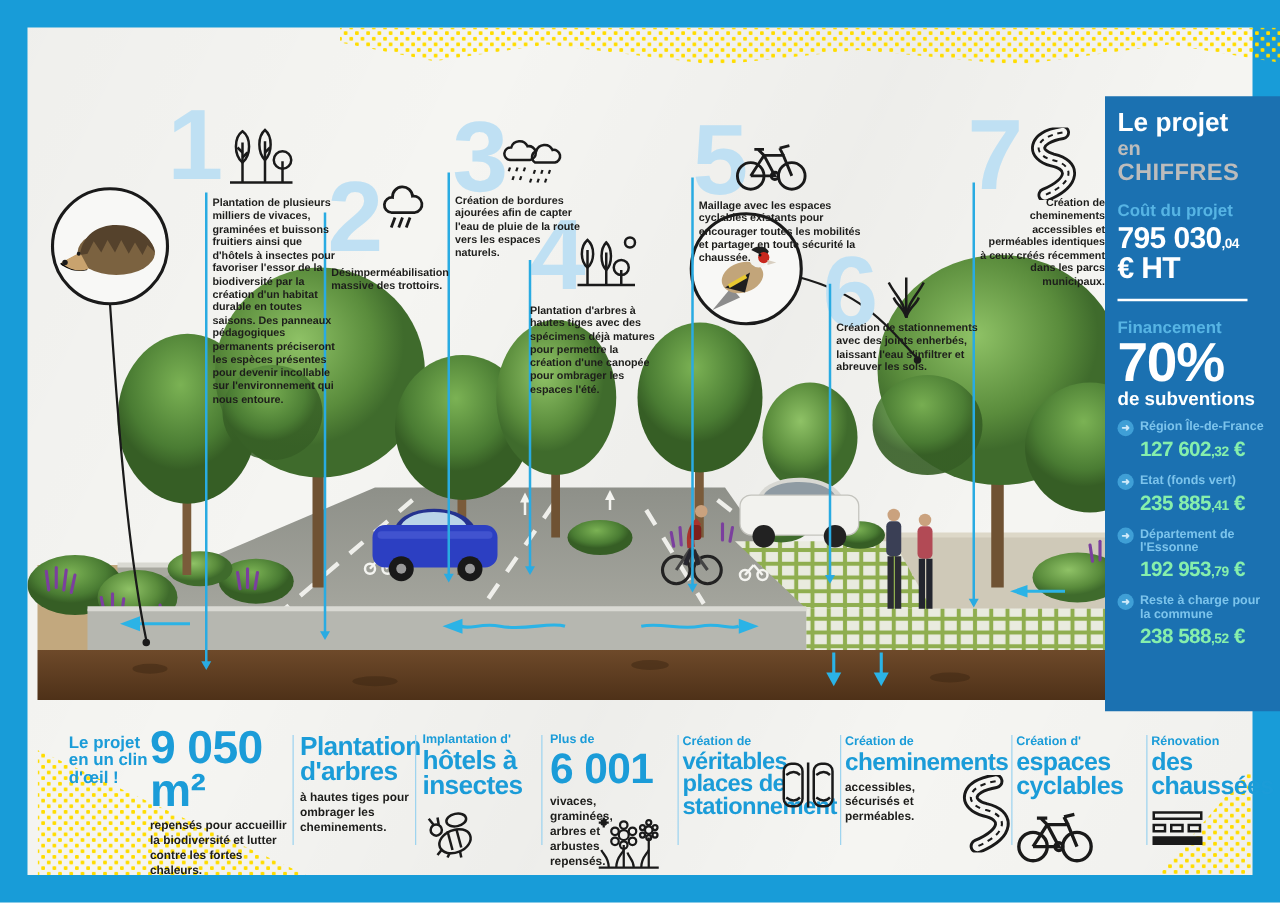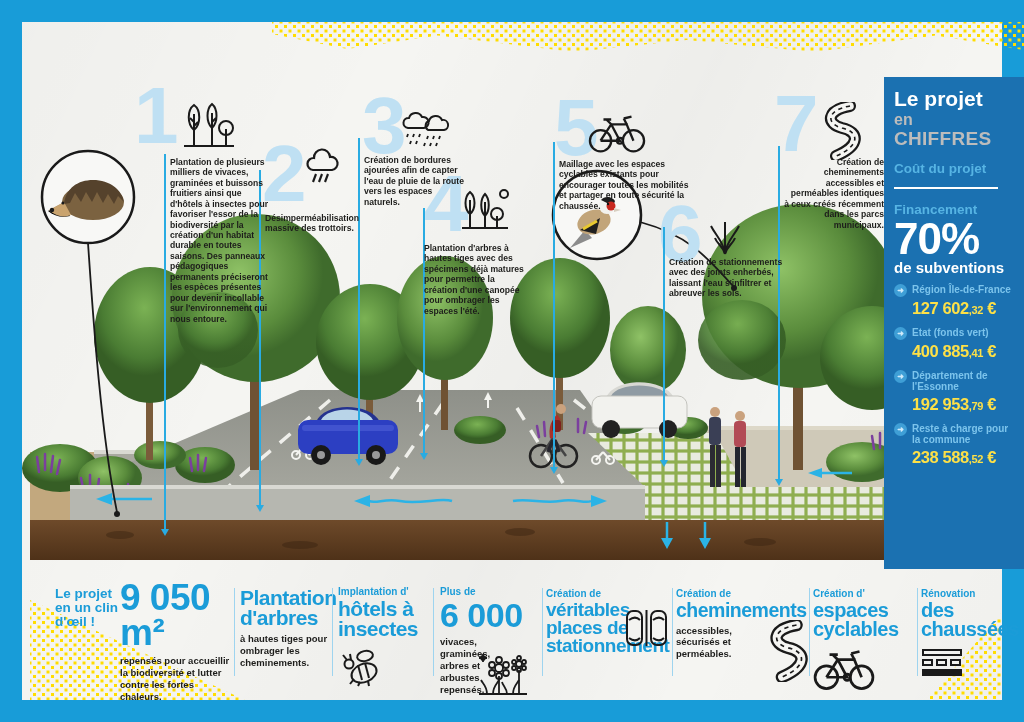--- a/index.html
+++ b/index.html
@@ -30,21 +30,21 @@
   .sb-t3{font-size:19px;font-weight:800;color:#bcbcbc;line-height:1;letter-spacing:.3px;}
   .sb-cost-label,.sb-fin-label{font-size:13.5px;font-weight:800;color:#56b4e4;margin-top:13px;}
   .sb-cost{font-size:24px;font-weight:800;line-height:1.02;margin-top:3px;letter-spacing:-0.5px;}
   .sb-cost small,.sb-amt small{font-size:11px;font-weight:800;}
   .sb-hr{height:2px;background:#fff;width:104px;margin:11px 0 0 0;}
   .sb-pct{font-size:44px;font-weight:800;line-height:.95;margin-top:1px;letter-spacing:-1px;}
   .sb-sub{font-size:15px;font-weight:800;line-height:1;}
   .sb-item{margin-top:9px;}
   .sb-lab{font-size:10px;font-weight:800;color:#7cc4ec;line-height:1.15;display:flex;gap:5px;align-items:flex-start;}
   .circ{flex:0 0 13px;width:13px;height:13px;border-radius:50%;background:#3f9fd6;color:#cfeafa;font-size:8px;line-height:13px;text-align:center;margin-top:0px;}
-  .sb-amt{font-size:16.5px;font-weight:800;color:#fde047;margin:2px 0 0 18px;letter-spacing:-0.4px;}
+  .sb-amt{font-size:16.5px;font-weight:800;color:#86efac;margin:2px 0 0 18px;letter-spacing:-0.4px;}
 
   
   .ft-sep{position:absolute;width:1px;background:#9ed4ef;z-index:3;}
   .ft-intro{position:absolute;left:33px;top:565px;width:70px;font-size:13.5px;line-height:1.05;font-weight:800;color:#1b9cd8;z-index:3;}
   .ft-pre{font-size:10px;font-weight:800;color:#1b9cd8;margin-bottom:2px;}
   .ft-big{font-weight:800;color:#1b9cd8;line-height:.95;letter-spacing:-0.5px;}
   .ft-sub{font-size:9.5px;font-weight:700;color:#1d1d1b;line-height:1.25;margin-top:5px;}
   .ft{position:absolute;z-index:3;}
   svg{display:block;}
 </style>
@@ -372,38 +372,39 @@
   <p class="ann-txt" style="left:402px;top:212px;width:100px;">Plantation d'arbres à hautes tiges avec des spécimens déjà matures pour permettre la création d'une canopée pour ombrager les espaces l'été.</p>
   <p class="ann-txt" style="left:537px;top:128px;width:136px;">Maillage avec les espaces cyclables existants pour encourager toutes les mobilités et partager en toute sécurité la chaussée.</p>
   <p class="ann-txt" style="left:647px;top:226px;width:118px;">Création de stationnements avec des joints enherbés, laissant l'eau s'infiltrer et abreuver les sols.</p>
   <p class="ann-txt" style="left:762px;top:126px;width:100px;text-align:right;">Création de cheminements accessibles et perméables identiques à ceux créés récemment dans les parcs municipaux.</p>
 
   <div class="sidebar">
     <div class="sb-t1">Le projet</div>
     <div class="sb-t2">en</div>
     <div class="sb-t3">CHIFFRES</div>
     <div class="sb-cost-label">Coût du projet</div>
+    <div class="sb-cost"><span>795 030</span><small>,04</small><br><span>€ HT</span></div>
     <div class="sb-hr"></div>
     <div class="sb-fin-label">Financement</div>
     <div class="sb-pct">70%</div>
     <div class="sb-sub">de subventions</div>
 
     <div class="sb-item">
       <div class="sb-lab">
             <span class="circ">➜</span>
             <span>Région Île-de-France</span>
           </div>
       <div class="sb-amt"><span>127 602</span><small>,32</small> <span>€</span></div>
     </div>
     <div class="sb-item">
       <div class="sb-lab">
             <span class="circ">➜</span>
             <span>Etat (fonds vert)</span>
           </div>
-      <div class="sb-amt"><span>400 885</span><small>,41</small> <span>€</span></div>
+      <div class="sb-amt"><span>235 885</span><small>,41</small> <span>€</span></div>
     </div>
     <div class="sb-item">
       <div class="sb-lab">
             <span class="circ">➜</span>
             <span>Département de l'Essonne</span>
           </div>
       <div class="sb-amt"><span>192 953</span><small>,79</small> <span>€</span></div>
     </div>
     <div class="sb-item">
       <div class="sb-lab">
@@ -438,21 +439,21 @@
           <line x1="13" y1="13" x2="12" y2="7"></line>
       <ellipse cx="27" cy="9" rx="8" ry="5" transform="rotate(-12 27 9)"></ellipse>
       <line x1="16" y1="32" x2="12" y2="37"></line>
           <line x1="22" y1="35" x2="20" y2="39"></line>
           <line x1="30" y1="34" x2="31" y2="39"></line>
     </svg>
   </div>
 
   <div class="ft" style="left:418px;top:564px;width:100px;">
     <div class="ft-pre">Plus de</div>
-    <div class="ft-big" style="font-size:34px;">6 000</div>
+    <div class="ft-big" style="font-size:34px;">6 001</div>
     <div class="ft-sub" style="width:58px;">vivaces, graminées, arbres et arbustes repensés.</div>
   </div>
   <svg class="abs" style="left:455px;top:630px;z-index:3;" width="52" height="46" viewBox="0 0 52 46" fill="none" stroke="#1a1a1a" stroke-width="1.8">
     <g>
           <circle cx="22" cy="16" r="4"></circle>
           <circle cx="22" cy="8" r="3"></circle>
           <circle cx="29" cy="13" r="3"></circle>
           <circle cx="29" cy="21" r="3"></circle>
           <circle cx="22" cy="24" r="3"></circle>
           <circle cx="15" cy="21" r="3"></circle>

